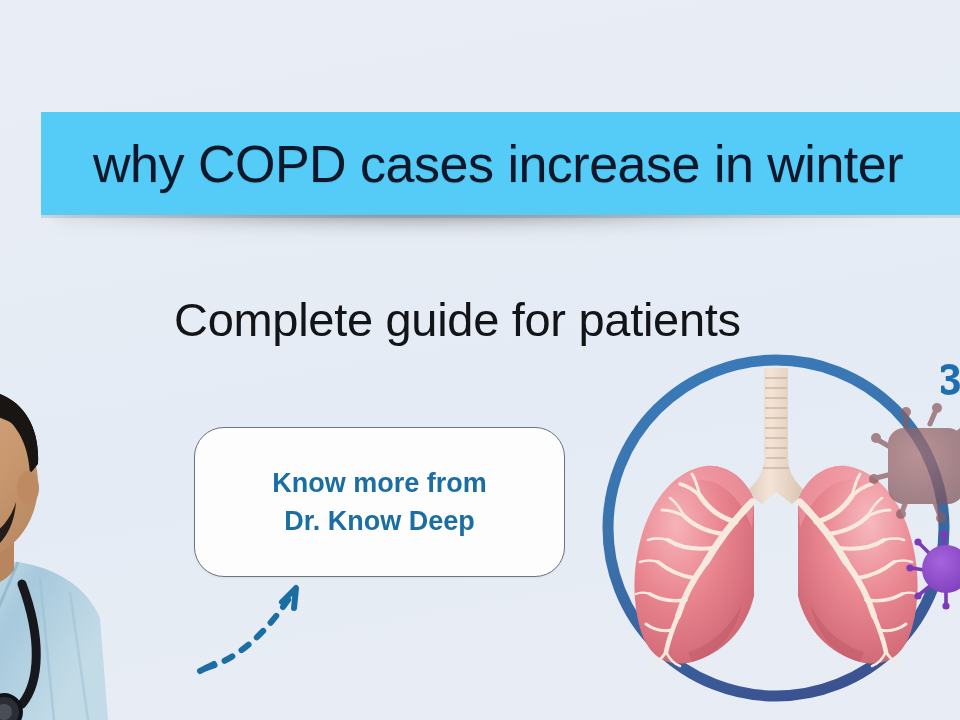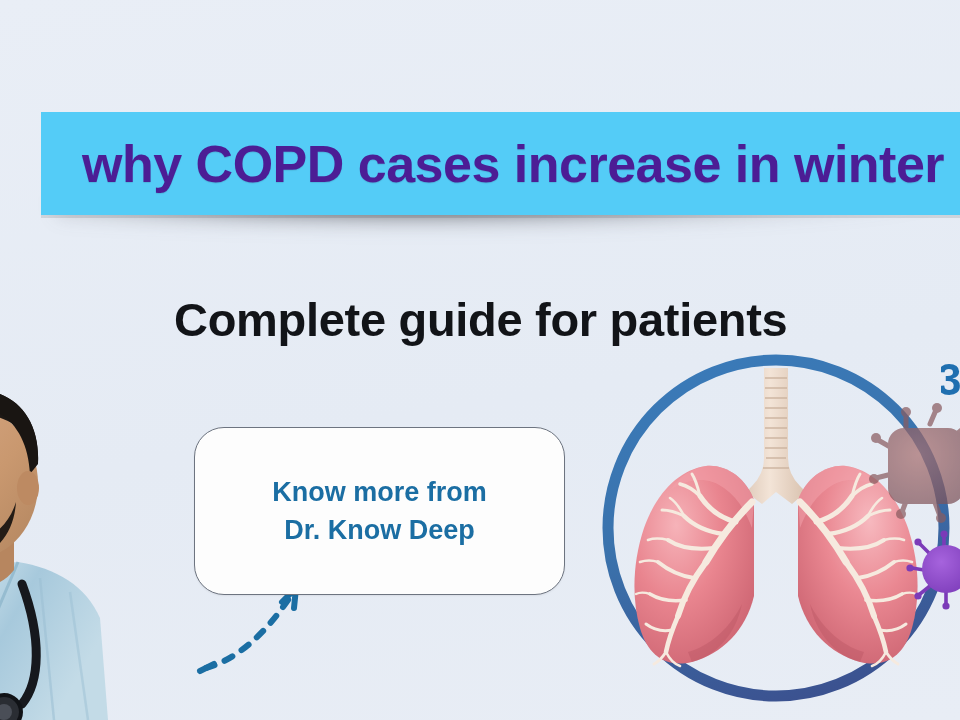--- a/index.html
+++ b/index.html
@@ -42,36 +42,36 @@
     top: 112px;
     width: 960px;
     height: 103px;
     background: #54ccf7;
     z-index: 2;
     display: flex;
     align-items: center;
     box-shadow: 0 3px 0 rgba(0,0,0,0.10);
   }
   #title-text {
-    margin-left: 41px;
-    color: #4c1d95;
+    margin-left: 52px;
+    color: #0f172a;
     font-size: 52px;
-    font-weight: bold;
+    font-weight: normal;
     letter-spacing: -0.5px;
     white-space: nowrap;
     text-shadow: 0 1px 1px rgba(0,0,0,0.10);
   }
 
   
   #subtitle {
     position: absolute;
     left: 174px;
     top: 292px;
     font-size: 47px;
-    font-weight: bold;
+    font-weight: normal;
     color: #121418;
     letter-spacing: -0.3px;
     white-space: nowrap;
     z-index: 3;
   }
 
   
   #doctor {
     position: absolute;
     left: -78px;
@@ -80,21 +80,21 @@
     height: 368px;
     z-index: 4;
   }
 
   
   #cta-card {
     position: absolute;
     left: 194px;
     top: 427px;
     width: 371px;
-    height: 168px;
+    height: 150px;
     background: #fdfdfd;
     border: 1.6px solid #6d7480;
     border-radius: 30px;
     box-sizing: border-box;
     display: flex;
     flex-direction: column;
     align-items: center;
     justify-content: center;
     z-index: 6;
     box-shadow: 0 1px 2px rgba(0,0,0,0.06);

